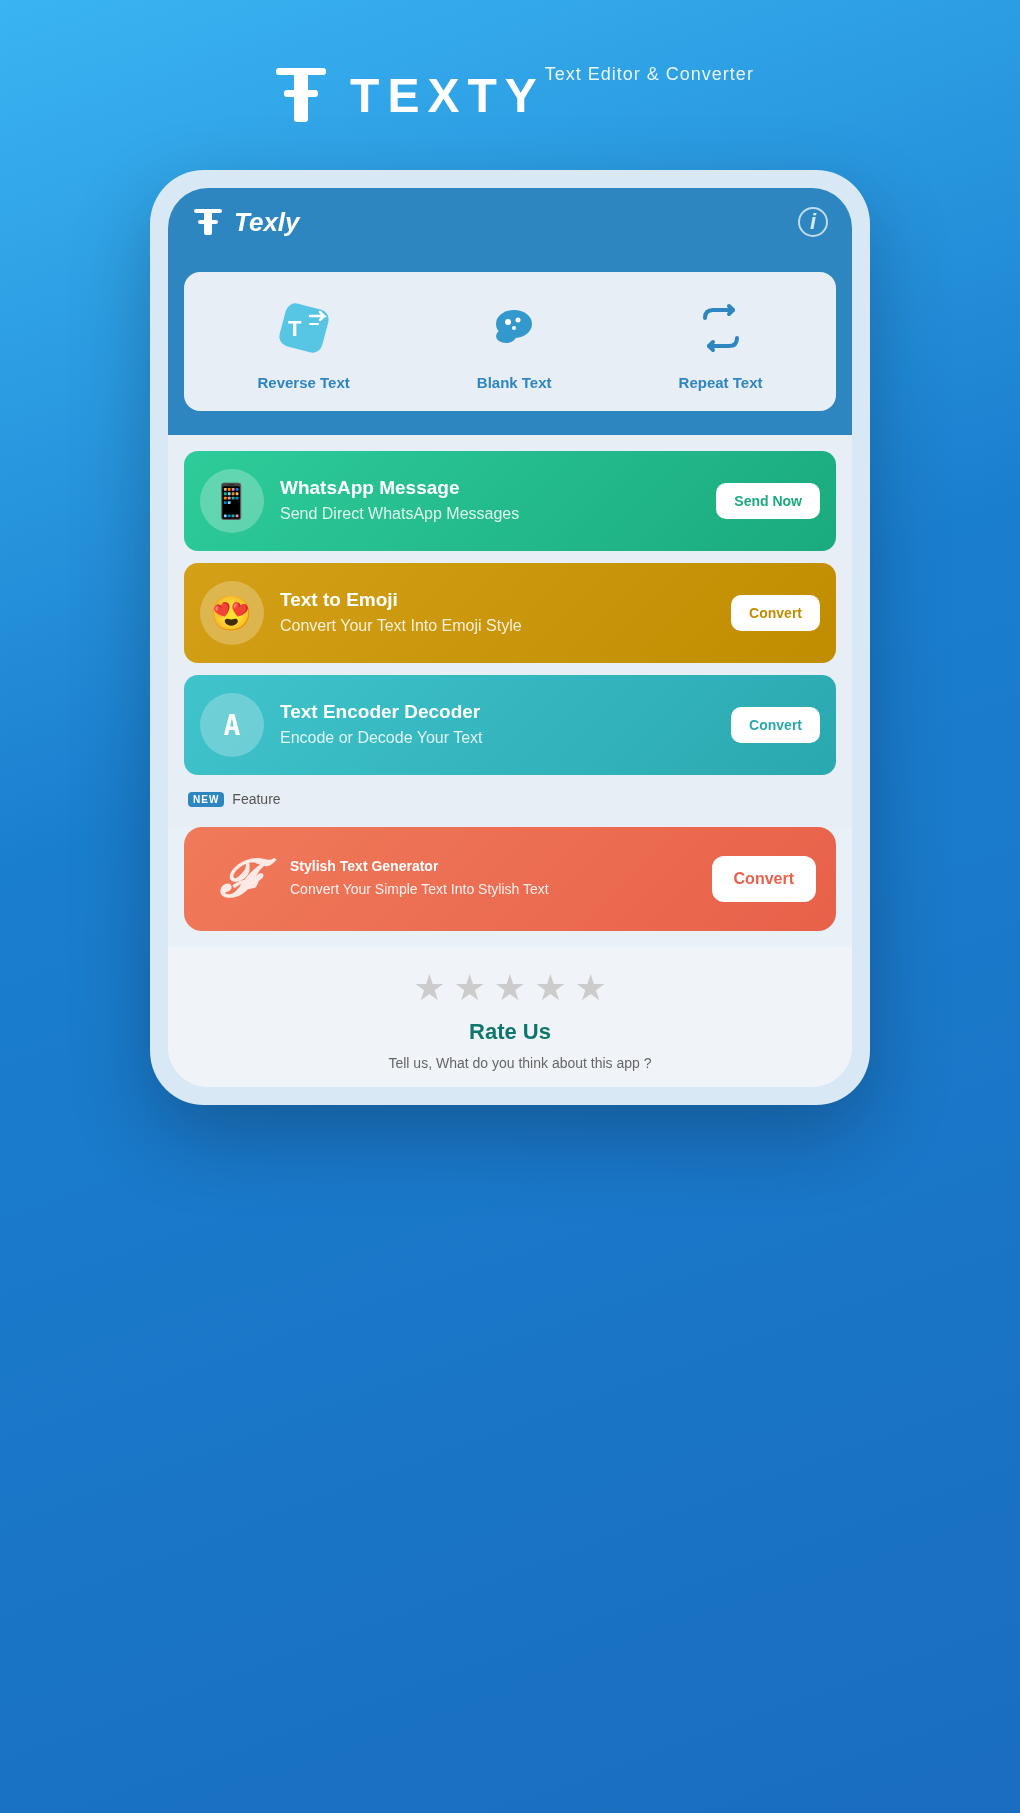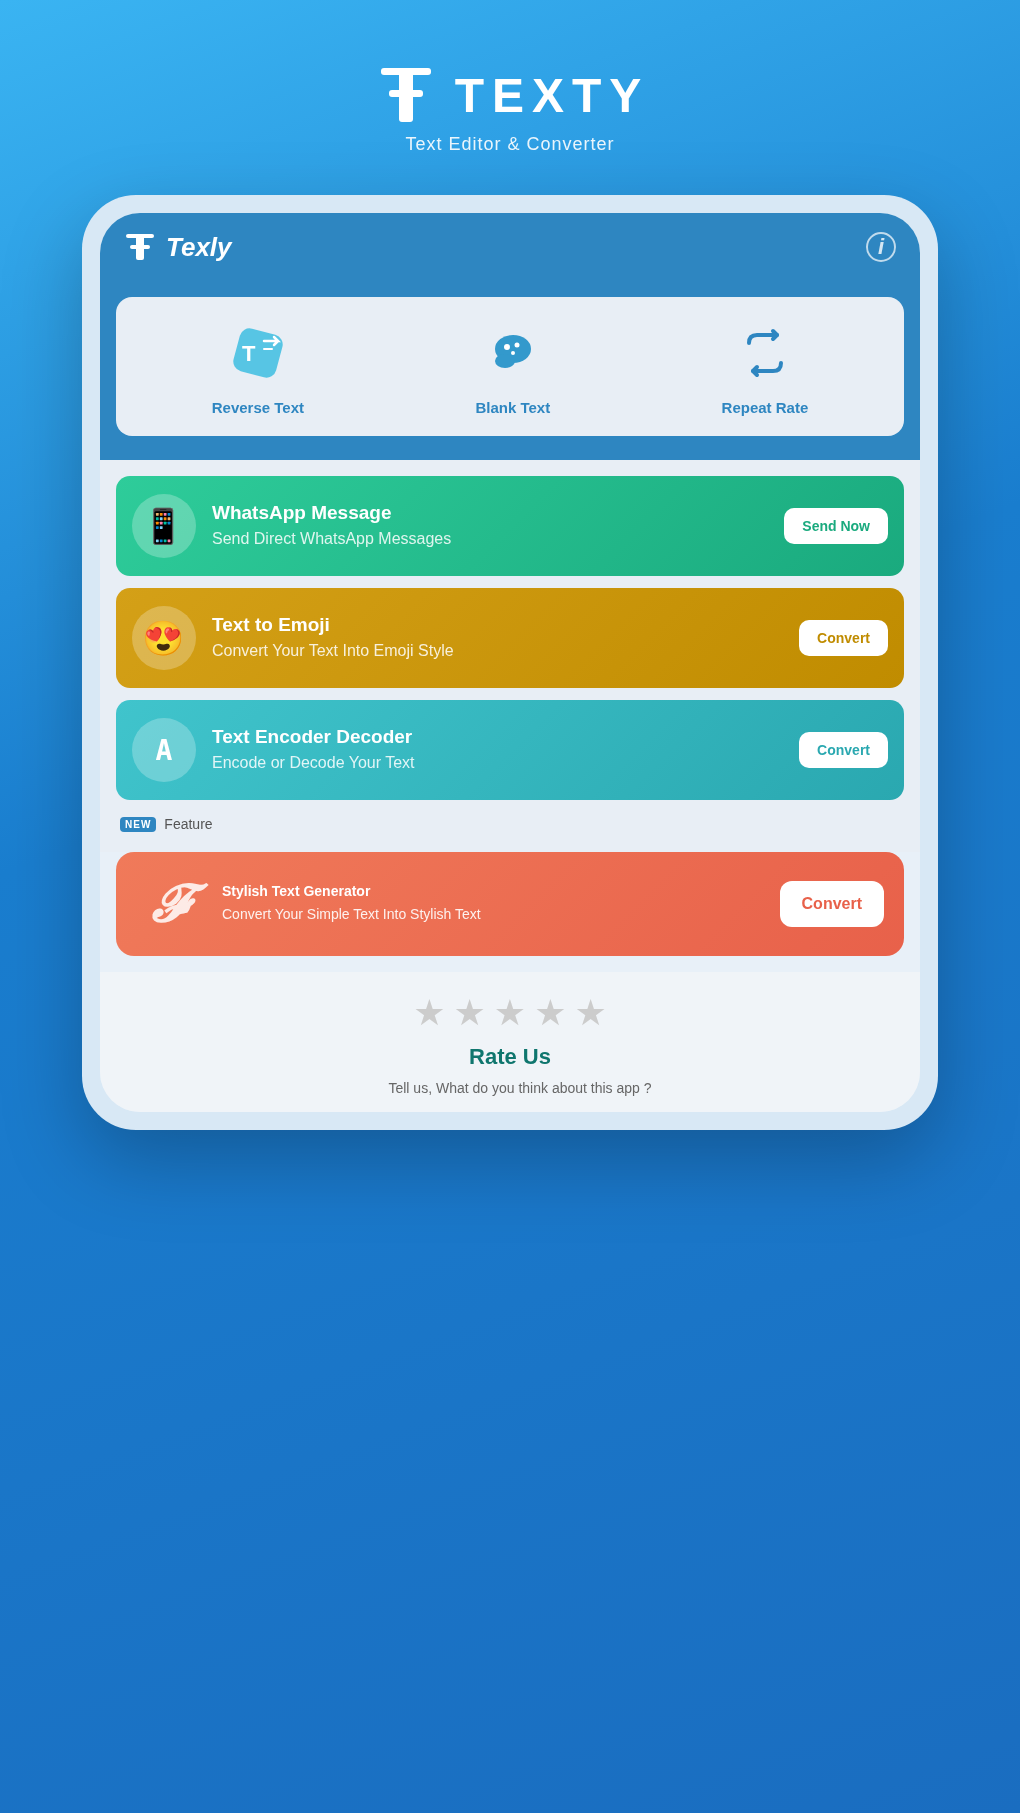--- a/index.html
+++ b/index.html
@@ -10,22 +10,22 @@
       display: flex;
       flex-direction: column;
       align-items: center;
       font-family: 'Segoe UI', Arial, sans-serif;
       overflow-x: hidden;
     }
 
     
     .top-logo {
       display: flex;
-      flex-direction: column;
-      align-items: center;
+      flex-direction: row;
+      align-items: flex-start;
       margin-top: 60px;
       margin-bottom: 40px;
     }
     .logo-row {
       display: flex;
       align-items: center;
       gap: 14px;
     }
     .logo-icon {
       width: 70px;
@@ -39,21 +39,21 @@
     }
     .logo-subtitle {
       color: rgba(255,255,255,0.9);
       font-size: 18px;
       margin-top: 4px;
       letter-spacing: 1px;
     }
 
     
     .phone-frame {
-      width: 856px;
+      width: 720px;
       background: #d8e8f5;
       border-radius: 54px;
       padding: 18px;
       box-shadow: 0 30px 80px rgba(0,0,0,0.25);
       margin-bottom: 0;
     }
     .phone-inner {
       background: #e8f0f8;
       border-radius: 40px;
       overflow: hidden;
@@ -363,21 +363,21 @@
 
         <div class="tool-item">
           <div class="tool-icon-wrap">
             <svg class="repeat-icon-svg" viewBox="0 0 60 60">
               <path d="M14 20 Q14 12 22 12 L42 12" stroke="#2e86c1" stroke-width="4" fill="none" stroke-linecap="round"></path>
               <path d="M38 8 L42 12 L38 16" stroke="#2e86c1" stroke-width="4" fill="none" stroke-linecap="round" stroke-linejoin="round"></path>
               <path d="M46 40 Q46 48 38 48 L18 48" stroke="#2e86c1" stroke-width="4" fill="none" stroke-linecap="round"></path>
               <path d="M22 44 L18 48 L22 52" stroke="#2e86c1" stroke-width="4" fill="none" stroke-linecap="round" stroke-linejoin="round"></path>
             </svg>
           </div>
-          <span class="tool-label">Repeat Rate</span>
+          <span class="tool-label">Repeat Text</span>
         </div>
 
       </div>
     </div>
 
     <div class="features-section">
 
       <div class="feature-card whatsapp">
         <div class="feature-icon-circle">📱</div>
         <div class="feature-info">

